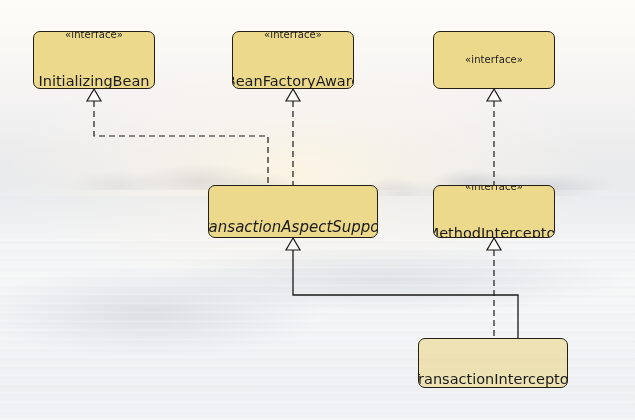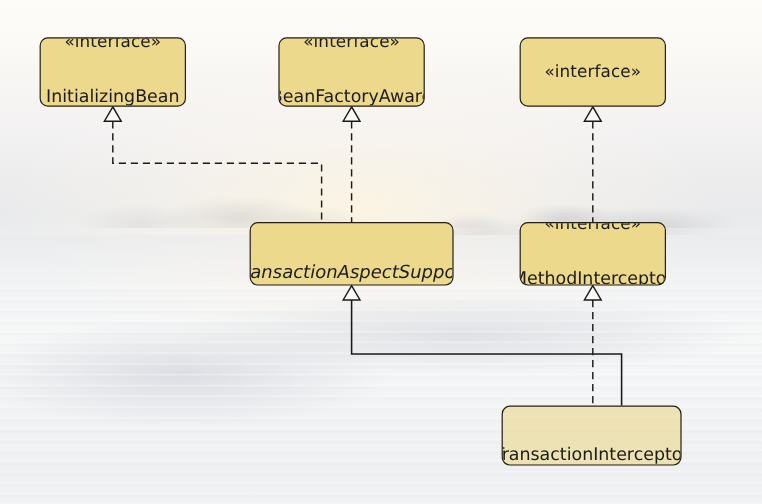--- a/index.html
+++ b/index.html
@@ -114,21 +114,21 @@
     overflow: hidden;
     color: #1b1b1b;
   }
   .uml-box.filled {
     background: #ecd98c;
   }
   .uml-box.translucent {
     background: rgba(236, 217, 140, 0.62);
   }
   .stereotype {
-    font-size: 14px;
+    font-size: 10px;
     line-height: 10px;
     letter-spacing: 0.1px;
     white-space: nowrap;
     margin-bottom: 1px;
   }
   .cls-name {
     font-size: 14.5px;
     line-height: 17px;
     white-space: nowrap;
     margin-top: 32px;

